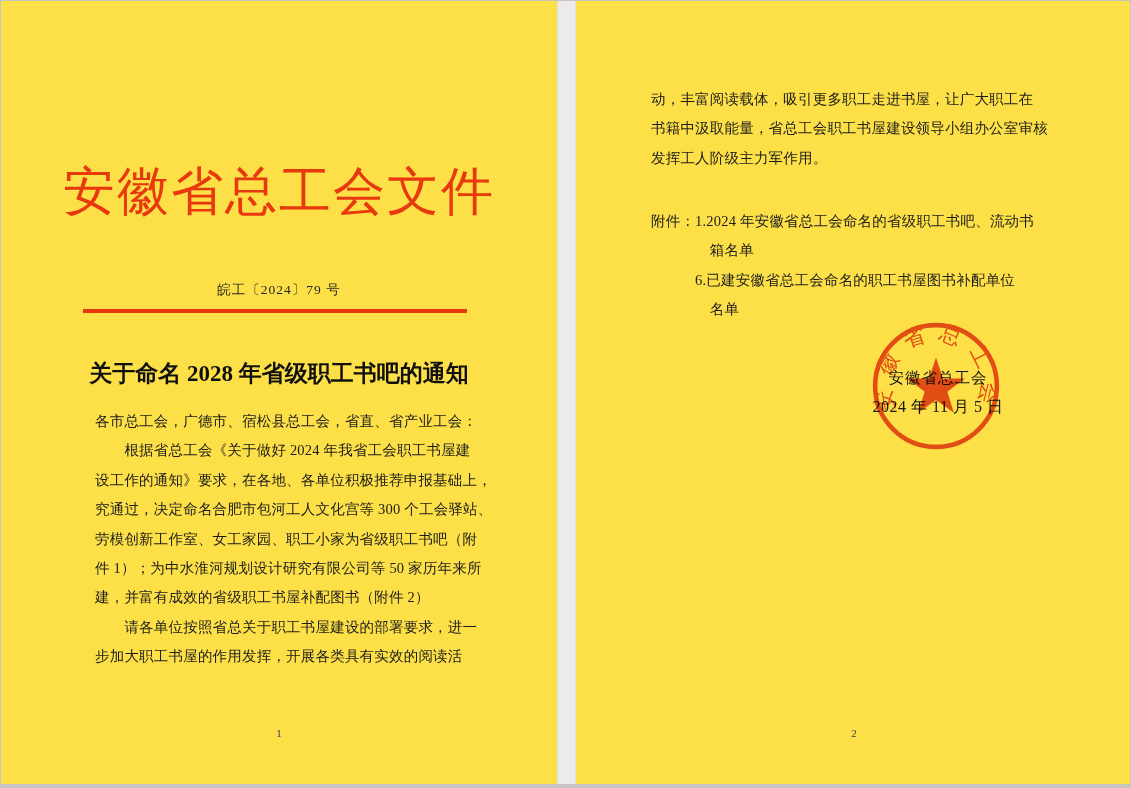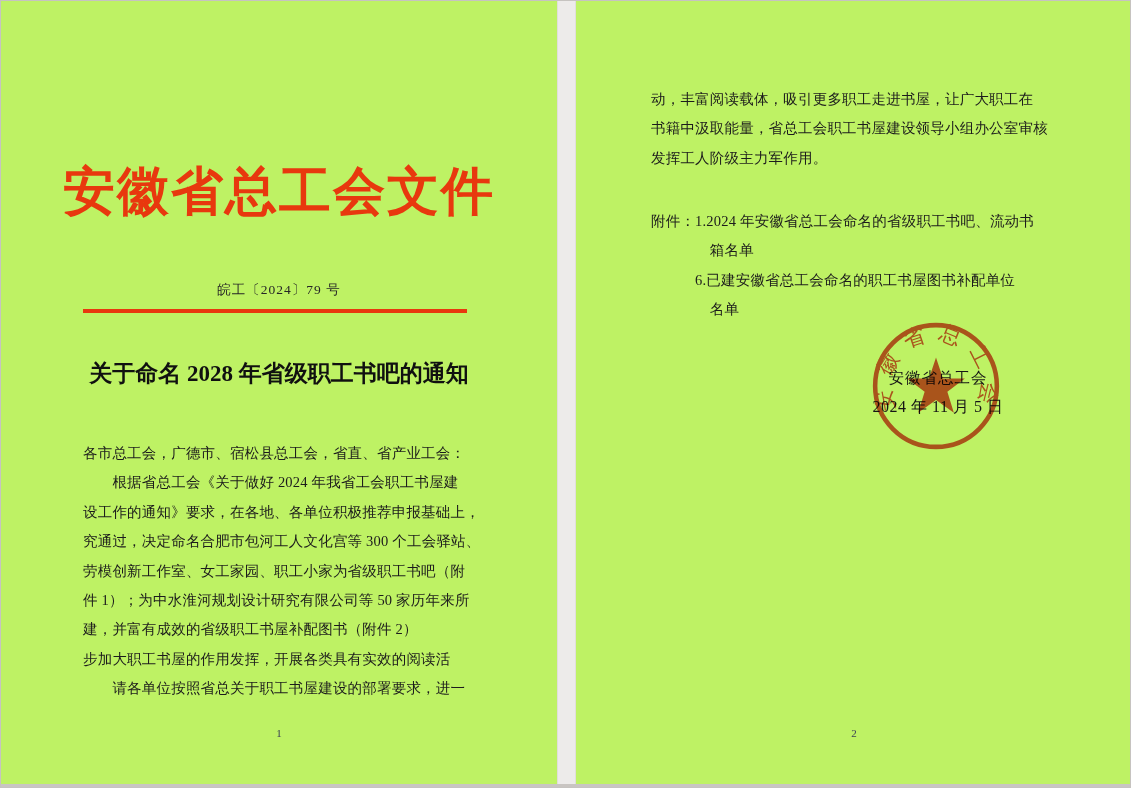--- a/index.html
+++ b/index.html
@@ -3,36 +3,36 @@
 <meta charset="utf-8">
 <style>
   html,body{margin:0;padding:0;background:#ffffff;}
   .stage{
     position:relative;width:1131px;height:788px;background:#fff;overflow:hidden;
     font-family:"Liberation Serif","DejaVu Serif",serif;color:#1d1d1d;
     box-sizing:border-box;border:1px solid var(--border,#c6c3c0);
   }
   .edge-top{position:absolute;top:0;left:0;right:0;height:2px;background:#d0cdca;}
   .edge-bottom{position:absolute;bottom:0;left:0;right:0;height:3px;background:#c9c5c2;}
-  .page{position:absolute;top:0;height:100%;background:#bef264;}
+  .page{position:absolute;top:0;height:100%;background:#fde047;}
   .page-1{left:0;width:556px;}
   .page-2{left:575px;width:556px;}
   .gap{position:absolute;left:556px;top:0;width:19px;height:100%;background:var(--divider,#edebea);
        box-shadow:inset 1px 0 0 #e1dedb, inset -1px 0 0 #e1dedb;}
   .letterhead{
     position:absolute;left:0;top:156px;width:100%;text-align:center;
-    color:var(--accent-red,#e8380e);font-size:52px;font-weight:bold;letter-spacing:2px;white-space:nowrap;
+    color:var(--accent-red,#e8380e);font-size:52px;font-weight:normal;letter-spacing:2px;white-space:nowrap;
   }
   .docnum{position:absolute;left:0;top:280px;width:100%;text-align:center;
     font-size:13.5px;letter-spacing:1px;color:#262626;white-space:nowrap;}
   .redline{position:absolute;left:82px;top:308px;width:384px;height:4px;background:var(--accent-red,#e8380e);}
   .doctitle{position:absolute;left:0;top:357px;width:100%;text-align:center;
     font-size:23px;font-weight:bold;color:#101010;white-space:nowrap;}
   .bodyblock{position:absolute;font-size:14.5px;line-height:29.4px;color:#1c1c1c;letter-spacing:0.2px;}
-  .p1-body{left:82px;top:406px;width:400px;margin-top:32px;}
+  .p1-body{left:94px;top:406px;width:400px;}
   .p2-body{left:75px;top:84px;width:404px;}
   .p2-attach{left:75px;top:206px;width:420px;}
   .tline{white-space:nowrap;}
   .signblock{position:absolute;left:282px;top:362px;width:160px;text-align:center;line-height:29px;}
   .sign-org{font-size:15.5px;letter-spacing:1px;color:#151515;white-space:nowrap;}
   .sign-date{font-size:16px;letter-spacing:0.5px;color:#151515;white-space:nowrap;}
   .seal{position:absolute;left:289px;top:315px;width:142px;height:142px;
         mix-blend-mode:multiply;opacity:0.88;pointer-events:none;}
   .pagenum{position:absolute;left:0;bottom:48px;width:100%;text-align:center;
     font-size:11px;color:#3c4355;font-family:"Liberation Serif","DejaVu Serif",serif;}
@@ -50,22 +50,22 @@
     <div class="redline"></div>
     <div class="doctitle">关于命名 2028 年省级职工书吧的通知</div>
     <div class="bodyblock p1-body">
         <div class="tline">各市总工会，广德市、宿松县总工会，省直、省产业工会：</div>
         <div class="tline">　　根据省总工会《关于做好 2024 年我省工会职工书屋建</div>
         <div class="tline">设工作的通知》要求，在各地、各单位积极推荐申报基础上，</div>
         <div class="tline">究通过，决定命名合肥市包河工人文化宫等 300 个工会驿站、</div>
         <div class="tline">劳模创新工作室、女工家园、职工小家为省级职工书吧（附</div>
         <div class="tline">件 1）；为中水淮河规划设计研究有限公司等 50 家历年来所</div>
         <div class="tline">建，并富有成效的省级职工书屋补配图书（附件 2）</div>
+        <div class="tline">　　请各单位按照省总关于职工书屋建设的部署要求，进一</div>
         <div class="tline">步加大职工书屋的作用发挥，开展各类具有实效的阅读活</div>
-        <div class="tline">　　请各单位按照省总关于职工书屋建设的部署要求，进一</div>
       </div>
     <div class="pagenum">1</div>
   </div>
 
   <div class="gap"></div>
 
   <div class="page page-2">
     <div class="bodyblock p2-body">
         <div class="tline">动，丰富阅读载体，吸引更多职工走进书屋，让广大职工在</div>
         <div class="tline">书籍中汲取能量，省总工会职工书屋建设领导小组办公室审核</div>

